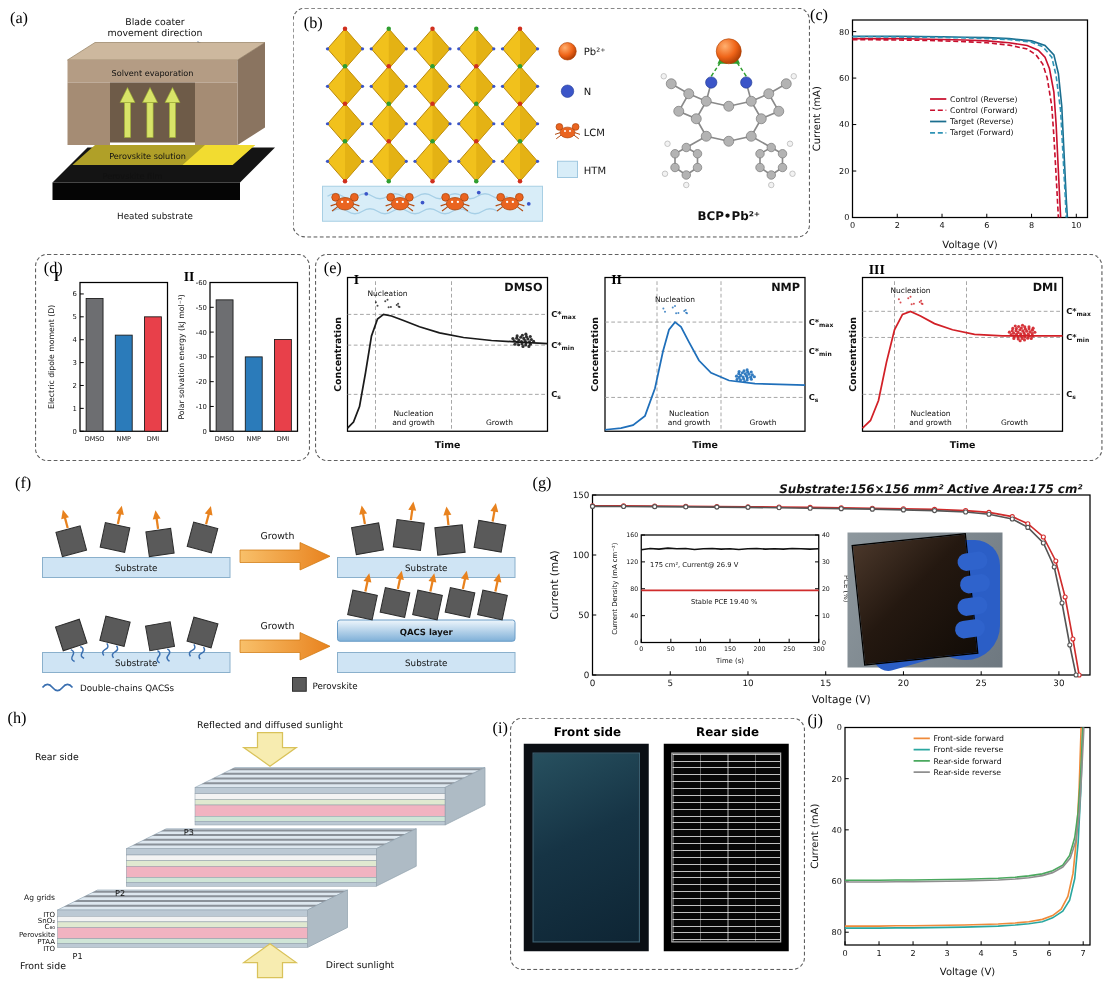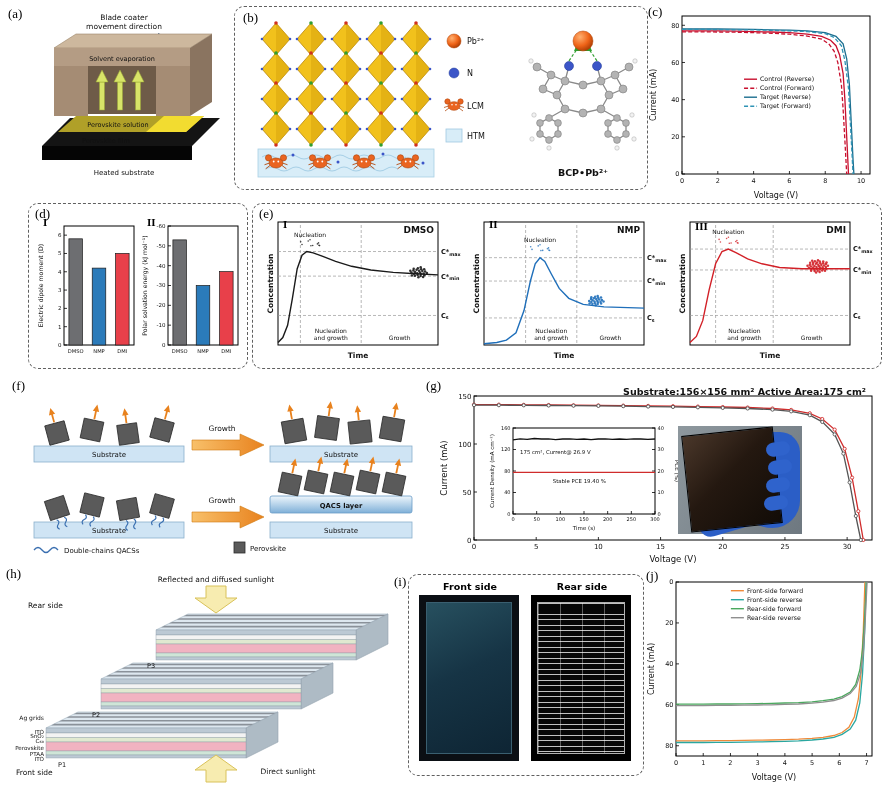--- a/index.html
+++ b/index.html
@@ -3,21 +3,21 @@
 <meta charset="utf-8">
 <style>
   html,body{margin:0;padding:0;background:#fff;font-family:"DejaVu Sans",sans-serif;}
   #fig{position:relative;width:885px;height:788px;background:#fff;overflow:hidden;}
   .panel{position:absolute;}
   .plabel{position:absolute;font:13px "Liberation Serif",serif;color:#000;z-index:6;}
   .roman{position:absolute;font:bold 11px "Liberation Serif",serif;color:#000;z-index:5;}
   .dashed{border:1.6px dashed #606060;border-radius:10px;}
   svg{position:absolute;overflow:visible;}
   svg text{fill:#111;}
-  .g-title{position:absolute;font-weight:bold;font-size:9.5px;color:#111;z-index:4;white-space:nowrap;}
+  .g-title{position:absolute;font-weight:bold;font-size:9.5px;color:#111;z-index:4;white-space:nowrap;font-style:italic;}
   .photo-title{font-weight:bold;font-size:9.5px;text-align:center;color:#000;margin-bottom:3px;}
   .photo{position:relative;width:100px;height:166px;}
   .front-photo{background:#0b0f14;}
   .front-inner{position:absolute;left:7px;top:7px;right:7px;bottom:7px;background:linear-gradient(155deg,#27505f 0%,#163445 45%,#0e2534 100%);border:1px solid #3a5f70;}
   .rear-photo{background:#000;}
   .rear-inner{position:absolute;left:6px;top:7px;right:6px;bottom:7px;border:1px solid #b0b0b0;
     background:repeating-linear-gradient(180deg,rgba(255,255,255,.75) 0 .8px,rgba(0,0,0,0) .8px 5.5px),
                repeating-linear-gradient(90deg,rgba(255,255,255,.35) 0 1px,rgba(0,0,0,0) 1px 22px),#070707;}
   .mod-photo{position:absolute;left:252px;top:48px;width:124px;height:108px;background:linear-gradient(120deg,#8e989e,#6e7880);z-index:3;}
   .glove{position:absolute;right:2px;top:6px;width:64px;height:96px;background:#2b5ec6;border-radius:38px 22px 30px 40px;}
@@ -376,21 +376,21 @@
         <text x="62" y="138.5" text-anchor="middle" font-size="5.2">NMP</text>
         <rect x="78.56666666666668" y="57.61666666666666" width="13.533333333333331" height="73.38333333333334" fill="#e8404a" stroke="#1a1a1a" stroke-width="0.7"></rect>
         <text x="85.33333333333334" y="138.5" text-anchor="middle" font-size="5.2">DMI</text>
       </svg>
   </section>
 
   <section class="panel dashed" style="left:252px;top:203px;width:628px;height:164px">
     <span class="plabel" style="left:6px;top:2px">(e)</span>
     <span class="roman" style="left:30px;top:14px">I</span>
     <span class="roman" style="left:236px;top:14px">II</span>
-    <span class="roman" style="left:442px;top:16px">III</span>
+    <span class="roman" style="left:442px;top:6px">III</span>
     <svg width="200" height="146" style="left:12px;top:12px">
         <rect x="13" y="6" width="160" height="123" fill="#fff" stroke="#000" stroke-width="1"></rect>
         <text x="93" y="142" text-anchor="middle" font-size="7.5" font-weight="bold">Time</text>
         <text transform="translate(7.5,67.5) rotate(-90)" text-anchor="middle" font-size="7.5" font-weight="bold">Concentration</text>
         <line x1="35.400000000000006" y1="9" x2="35.400000000000006" y2="129" stroke="#9a9a9a" stroke-width="0.7" stroke-dasharray="3 2"></line>
         <line x1="96.2" y1="9" x2="96.2" y2="129" stroke="#9a9a9a" stroke-width="0.7" stroke-dasharray="3 2"></line>
         <line x1="13" y1="35.519999999999996" x2="173" y2="35.519999999999996" stroke="#9a9a9a" stroke-width="0.7" stroke-dasharray="3 2"></line>
         <text x="176" y="37.919999999999995" text-anchor="start" font-size="6.6" font-weight="bold">C*<tspan font-size="4.8" dy="1.6">max</tspan></text>
         <line x1="13" y1="60.11999999999999" x2="173" y2="60.11999999999999" stroke="#9a9a9a" stroke-width="0.7" stroke-dasharray="3 2"></line>
         <text x="176" y="62.51999999999999" text-anchor="start" font-size="6.6" font-weight="bold">C*<tspan font-size="4.8" dy="1.6">min</tspan></text>

